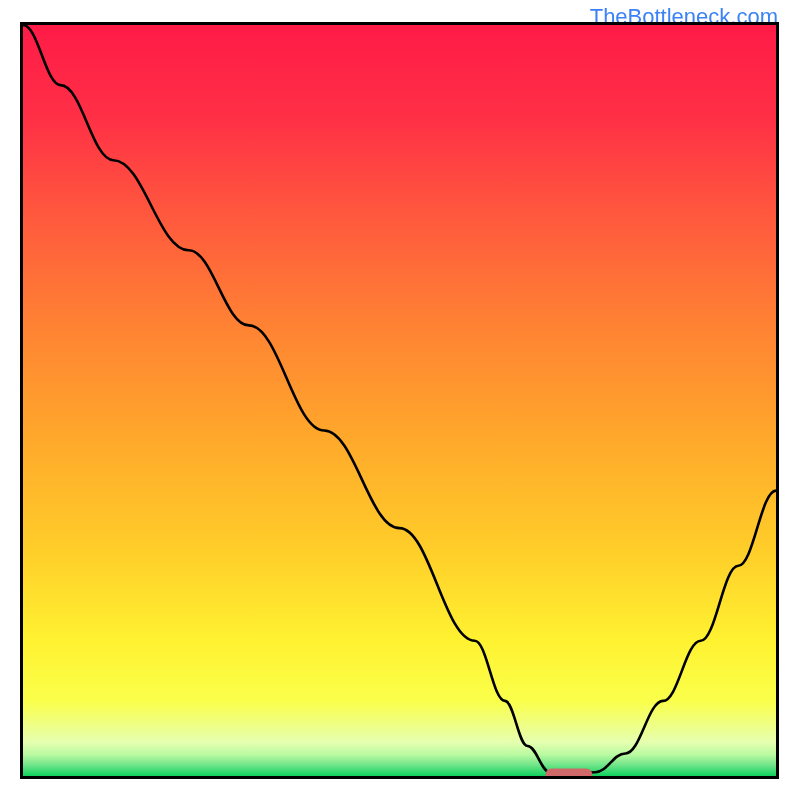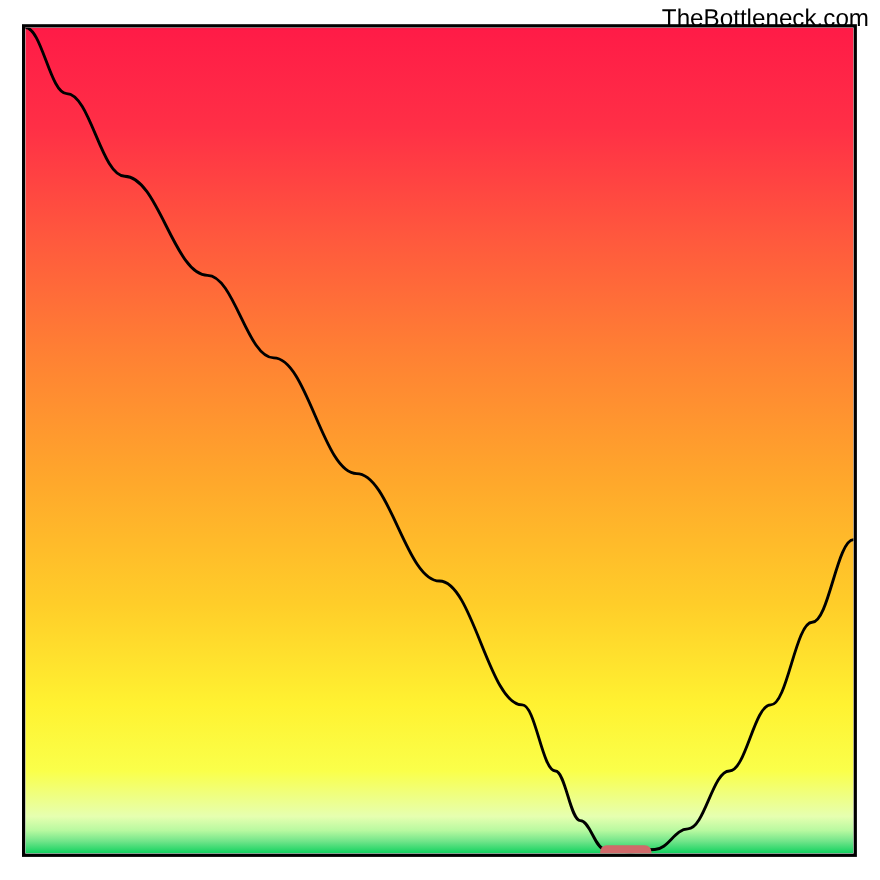--- a/index.html
+++ b/index.html
@@ -7,22 +7,22 @@
     padding: 0;
     width: 800px;
     height: 800px;
     background: #ffffff;
     position: relative;
     font-family: Arial, sans-serif;
   }
   .watermark {
     position: absolute;
     top: 4px;
-    right: 10px;
-    color: #000000;
+    right: 22px;
+    color: #3b82f6;
     font-size: 22px;
     font-weight: 500;
   }
   .chart-frame {
     position: absolute;
     left: 20px;
     top: 22px;
     width: 759px;
     height: 757px;
     border: 3px solid #000;

